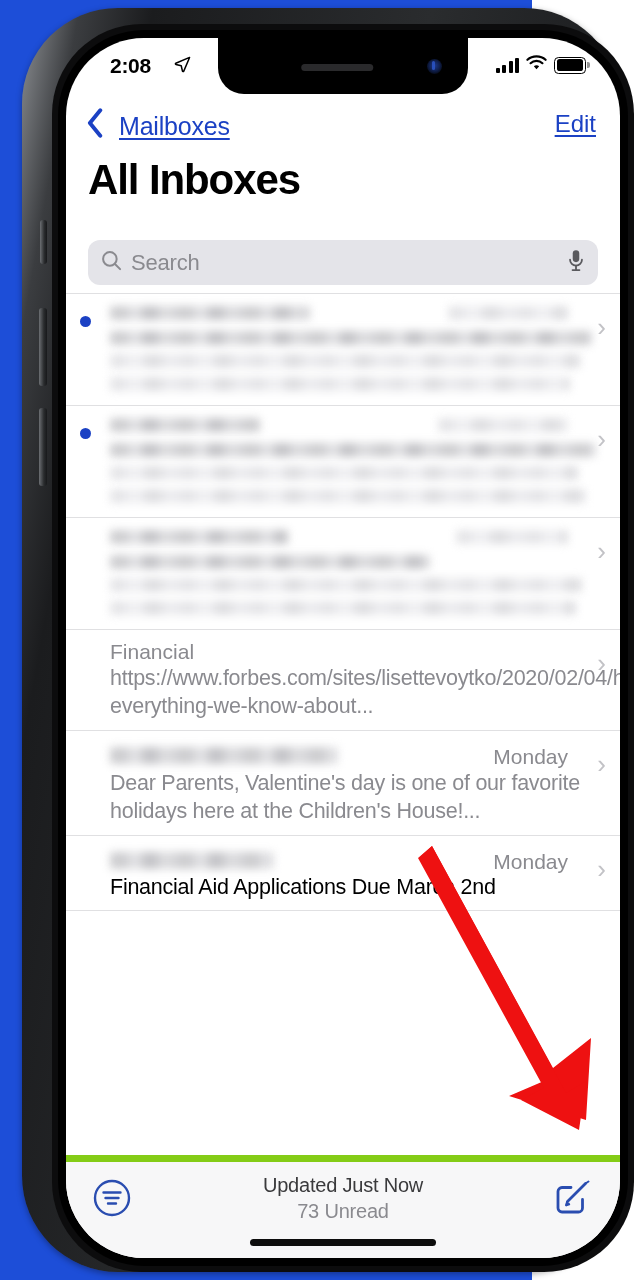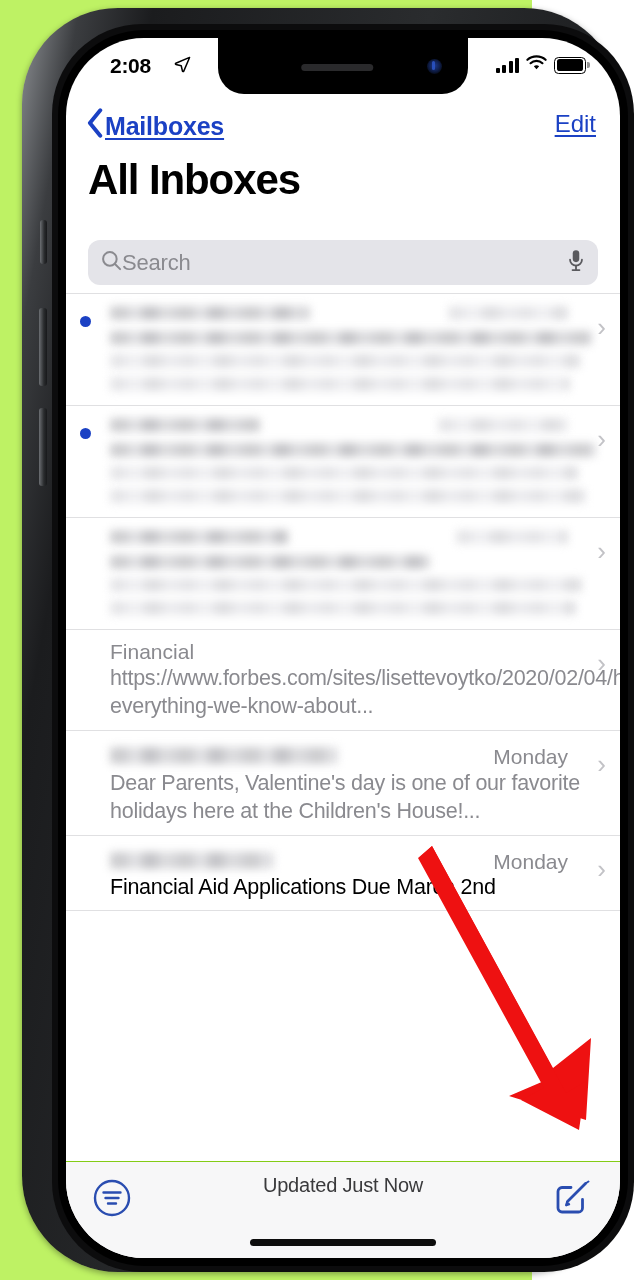--- a/index.html
+++ b/index.html
@@ -1,18 +1,18 @@
 <!DOCTYPE html>
 <html><head>
 <meta charset="utf-8">
 <style>
   html,body{margin:0;padding:0;background:#ffffff;}
   body{width:642px;height:1280px;overflow:hidden;font-family:"Liberation Sans",sans-serif;}
 
-  #stage{position:relative;width:532px;height:1280px;background:#bef264;}
+  #stage{position:relative;width:532px;height:1280px;background:#1d4ed8;}
 
   
   .phone-outer{
     position:absolute;left:22px;top:8px;width:598px;height:1264px;
     border-radius:96px;
     background:linear-gradient(100deg,#8e9195 0%,#3b3d40 7%,#1b1c1e 16%,#2a2c2e 50%,#17181a 84%,#46484b 94%,#9a9da1 100%);
     box-shadow:0 2px 6px rgba(0,0,0,.35);
   }
   .phone-mid{
     position:absolute;left:30px;top:16px;width:582px;height:1248px;
@@ -70,42 +70,42 @@
   .bars i:nth-child(3){height:11.5px;}
   .bars i:nth-child(4){height:15px;}
   .battery{position:relative;width:30px;height:15px;border:1.8px solid #000;border-radius:4.5px;}
   .battery::after{content:"";position:absolute;right:-4.5px;top:4.5px;width:2.5px;height:6px;
     background:#000;border-radius:0 2px 2px 0;opacity:.42;}
   .battery b{position:absolute;left:1.6px;top:1.6px;bottom:1.6px;right:1.6px;background:#000;border-radius:2.6px;display:block;}
 
   
   .navbar{position:absolute;left:0;top:56px;width:100%;height:62px;z-index:20;}
   .back{
-    position:absolute;left:20px;top:14px;display:flex;align-items:center;gap:2px;
-    color:#1b41c4;font-size:25px;cursor:pointer;font-weight:bold;
+    position:absolute;left:20px;top:14px;display:flex;align-items:center;gap:16px;
+    color:#1b41c4;font-size:25px;cursor:pointer;
   }
   .back .lbl{text-decoration:underline;text-underline-offset:3px;letter-spacing:-.2px;}
   .edit{
     position:absolute;right:24px;top:16px;color:#1b41c4;font-size:24px;
     text-decoration:underline;text-underline-offset:3px;cursor:pointer;
   }
 
   
   .bigtitle{
     position:absolute;left:22px;top:118px;font-size:42px;font-weight:bold;
     color:#000;letter-spacing:-1.1px;
   }
 
   
   .searchwrap{position:absolute;left:22px;top:202px;width:510px;height:45px;}
   .searchbar{
     width:100%;height:100%;background:#e4e4e9;border-radius:12px;
     display:flex;align-items:center;box-sizing:border-box;padding:0 14px 0 13px;
   }
-  .s-ph{color:#8a8a8f;font-size:22px;flex:1;letter-spacing:-.2px;}
+  .s-ph{margin-left:9px;color:#8a8a8f;font-size:22px;flex:1;letter-spacing:-.2px;}
 
   
   .list{position:absolute;left:0;top:255px;width:100%;bottom:96px;overflow:hidden;background:#fff;}
   .row{position:relative;box-sizing:border-box;padding:10px 26px 10px 44px;
        border-bottom:1px solid #e0e0e2;min-height:74px;}
   .row:first-child{border-top:1px solid #e0e0e2;}
   .dot{position:absolute;left:14px;top:22px;width:11px;height:11px;border-radius:50%;background:#1b41c4;}
   .chev{position:absolute;right:14px;top:20px;color:#c2c2c6;font-size:26px;line-height:1;}
   .rhead{display:flex;align-items:baseline;justify-content:space-between;}
   .sender{font-size:23px;font-weight:bold;color:#000;letter-spacing:-.3px;}
@@ -120,21 +120,21 @@
   .blk{height:14px;border-radius:2px;margin-bottom:9px;
        background:repeating-linear-gradient(90deg,#c9c9cc 0 18px,#dcdcdf 18px 32px,#bfbfc3 32px 48px,#d6d6d9 48px 66px);
        filter:blur(4px);opacity:.9;}
   .blk.lite{background:repeating-linear-gradient(90deg,#e3e3e6 0 16px,#ededf0 16px 34px,#dcdcdf 34px 52px,#e9e9ec 52px 70px);}
   .blurhead{display:flex;justify-content:space-between;align-items:center;gap:14px;}
   .blurhead .blk{margin-bottom:0;}
 
   
   .toolbar{
     position:absolute;left:0;bottom:0;width:100%;height:96px;
-    background:#f7f7f8;border-top:1px solid #84cc16;z-index:25;
+    background:#f7f7f8;border-top:7px solid #84cc16;z-index:25;
   }
   .tb-center{position:absolute;left:0;right:0;top:12px;text-align:center;}
   .tb-line1{font-size:20px;color:#3a3a3c;letter-spacing:-.2px;}
   .tb-line2{font-size:20px;color:#8a8a8f;letter-spacing:-.2px;margin-top:3px;}
   .tb-left{position:absolute;left:26px;top:16px;cursor:pointer;}
   .tb-right{position:absolute;right:26px;top:14px;cursor:pointer;}
   .homebar{
     position:absolute;left:50%;transform:translateX(-50%);bottom:12px;
     width:186px;height:7px;border-radius:4px;background:#0d0d0d;
   }
@@ -292,20 +292,21 @@
           <span>
             <svg width="40" height="40" viewBox="0 0 40 40" aria-hidden="true">
               <circle cx="20" cy="20" r="17" fill="none" stroke="#2a4db0" stroke-width="2.4"></circle>
               <path d="M11.5 14.5h17M13.5 20h13M16 25.5h8" stroke="#2a4db0" stroke-width="2.4" stroke-linecap="round"></path>
             </svg>
           </span>
         </div>
 
         <div class="tb-center">
           <div class="tb-line1">Updated Just Now</div>
+          <div class="tb-line2">73 Unread</div>
         </div>
 
         <div class="tb-right">
           <span>
             <svg width="42" height="42" viewBox="0 0 42 42" aria-hidden="true">
               <path d="M30.5 23.5V32a4 4 0 0 1-4 4H10a4 4 0 0 1-4-4V15.5a4 4 0 0 1 4-4h9" fill="none" stroke="#2a4db0" stroke-width="2.8" stroke-linecap="round"></path>
               <path d="M15.5 25.5 33.5 7.5" fill="none" stroke="#2a4db0" stroke-width="2.8" stroke-linecap="round"></path>
               <path d="M33.5 7.5 36.5 5.5" fill="none" stroke="#2a4db0" stroke-width="2" stroke-linecap="round"></path>
               <path d="M15.5 25.5 14.2 29.2l3.7-1.3" fill="none" stroke="#2a4db0" stroke-width="2.4" stroke-linejoin="round"></path>
             </svg>

